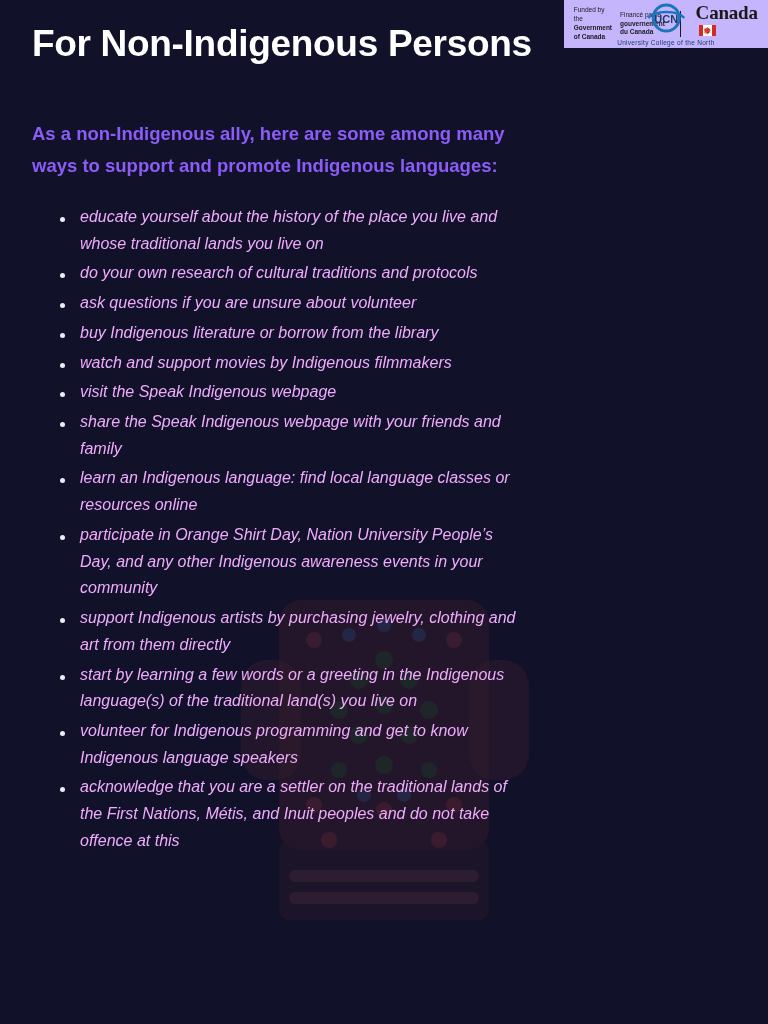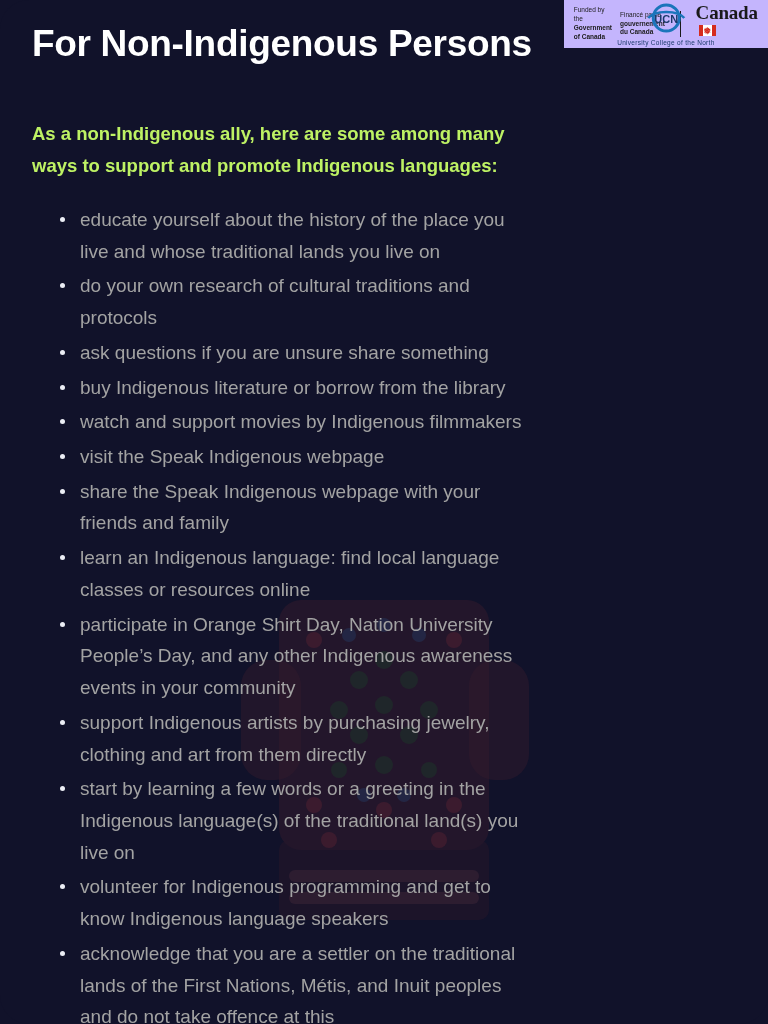--- a/index.html
+++ b/index.html
@@ -44,39 +44,40 @@
   .title {
     text-align: center;
     color: #ffffff;
     font-size: 37px;
     font-weight: bold;
     letter-spacing: -0.3px;
     margin: 22px 0 0 0;
     line-height: 1.2;
   }
   .intro {
-    color: #bef264;
+    color: #8b5cf6;
     font-size: 18.5px;
     font-weight: bold;
     line-height: 1.72;
     margin: 52px 4px 0 2px;
   }
   ul.tips {
     list-style: none;
     margin: 22px 0 0 0;
     padding: 0 12px 0 28px;
   }
   ul.tips li {
     position: relative;
-    color: #a3a3a3;
-    font-size: 19px;
+    color: #f0abfc;
+    font-size: 16px;
     line-height: 1.67;
     margin: 0 0 3px 0;
     padding-left: 22px;
     font-weight: 300;
+    font-style: italic;
   }
   ul.tips li:before {
     content: "";
     position: absolute;
     left: 2px;
     top: 13px;
     width: 5px;
     height: 5px;
     border-radius: 50%;
     background: #eceef5;
@@ -210,21 +211,21 @@
       </g>
     </g>
   </svg>
 
   <div class="content">
     <h1 class="title">For Non-Indigenous Persons</h1>
     <p class="intro">As a non-Indigenous ally, here are some among many ways to support and promote Indigenous languages:</p>
     <ul class="tips">
       <li>educate yourself about the history of the place you live and whose traditional lands you live on</li>
       <li>do your own research of cultural traditions and protocols</li>
-      <li>ask questions if you are unsure share something</li>
+      <li>ask questions if you are unsure about volunteer</li>
       <li>buy Indigenous literature or borrow from the library</li>
       <li>watch and support movies by Indigenous filmmakers</li>
       <li>visit the Speak Indigenous webpage</li>
       <li>share the Speak Indigenous webpage with your friends and family</li>
       <li>learn an Indigenous language: find local language classes or resources online</li>
       <li>participate in Orange Shirt Day, Nation University People’s Day, and any other Indigenous awareness events in your community</li>
       <li>support Indigenous artists by purchasing jewelry, clothing and art from them directly</li>
       <li>start by learning a few words or a greeting in the Indigenous language(s) of the traditional land(s) you live on</li>
       <li>volunteer for Indigenous programming and get to know Indigenous language speakers</li>
       <li>acknowledge that you are a settler on the traditional lands of the First Nations, Métis, and Inuit peoples and do not take offence at this</li>

